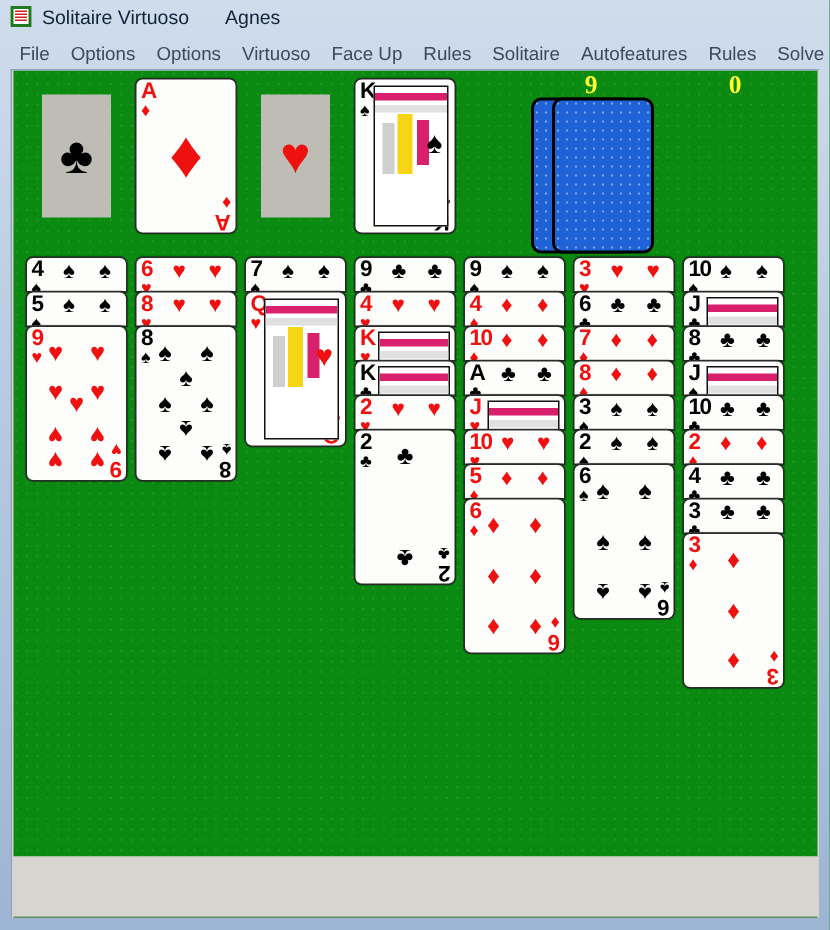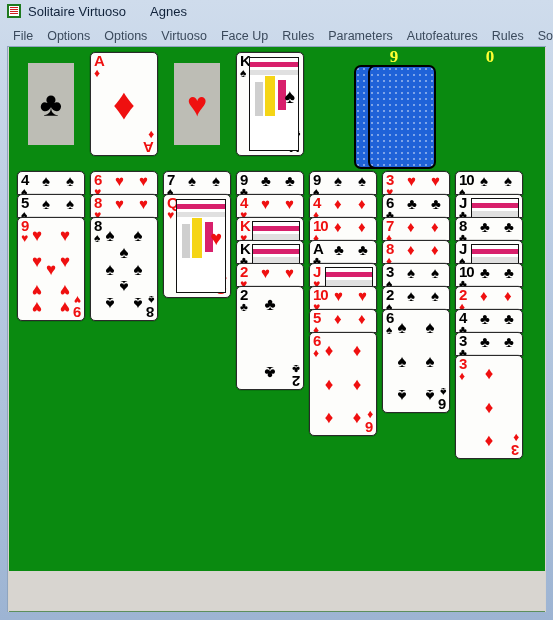--- a/index.html
+++ b/index.html
@@ -160,21 +160,21 @@
     <div id="doc-title">Agnes</div>
   </div>
 
   <div id="menubar">
       <div class="menu-item">File</div>
       <div class="menu-item">Options</div>
       <div class="menu-item">Options</div>
       <div class="menu-item">Virtuoso</div>
       <div class="menu-item">Face Up</div>
       <div class="menu-item">Rules</div>
-      <div class="menu-item">Parameters</div>
+      <div class="menu-item">Solitaire</div>
       <div class="menu-item">Autofeatures</div>
       <div class="menu-item">Rules</div>
       <div class="menu-item">Solve</div>
     </div>
 
   <div id="client">
     <div id="felt">
 
       <div id="topzone">
           <div class="foundation-empty" style="left: 8px; top: 5px;">

